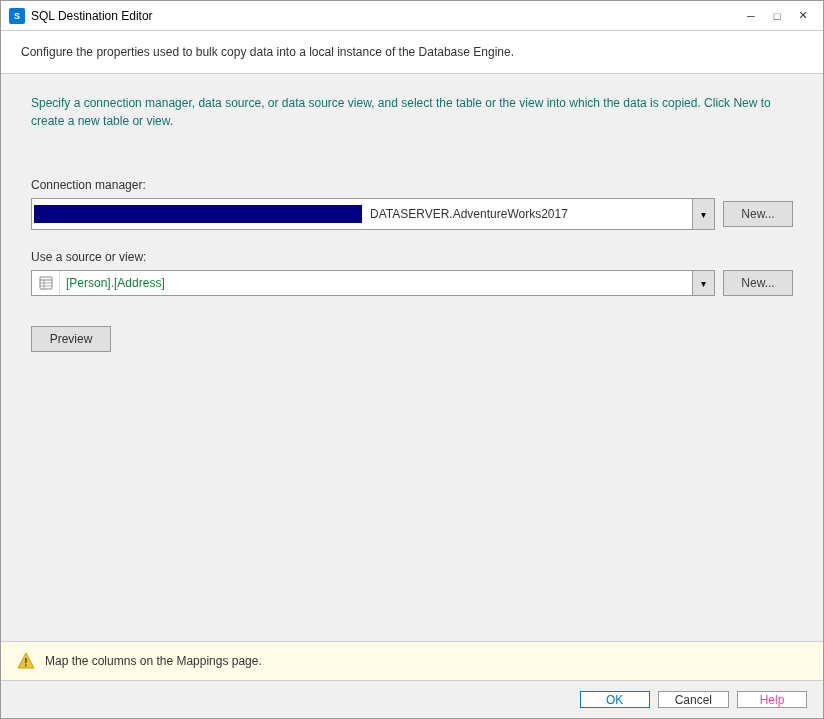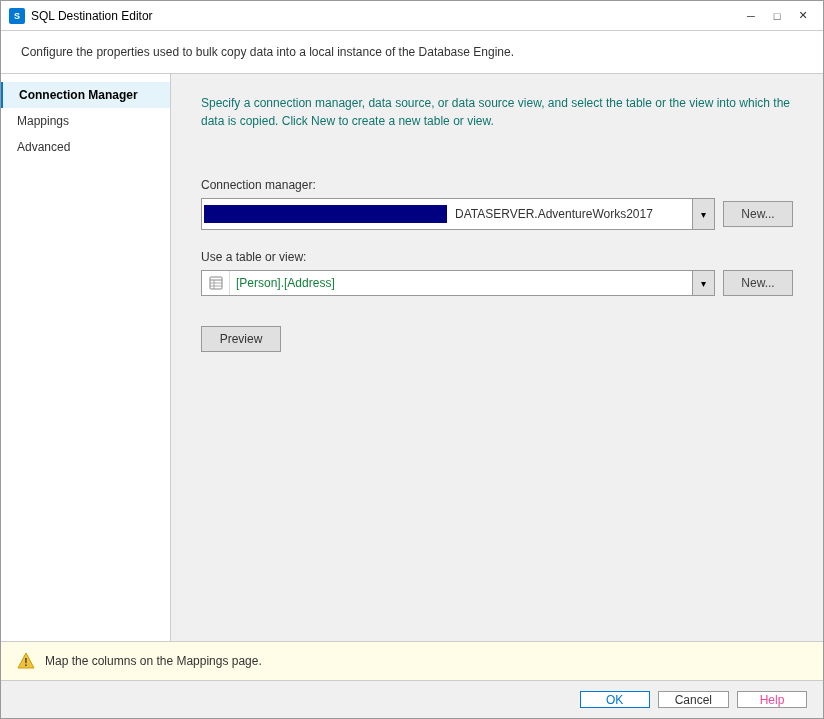--- a/index.html
+++ b/index.html
@@ -284,49 +284,38 @@
       <button class="title-btn close">✕</button>
     </div>
   </div>
 
   <div class="header-desc">
     <span>Configure the properties used to bulk copy data into a local instance of the Database Engine.</span>
   </div>
 
   <div class="main-content">
 
-    <div class="sidebar">
-      <div class="sidebar-item active">
-        <span>Connection Manager</span>
-      </div>
-      <div class="sidebar-item">
-        <span>Mappings</span>
-      </div>
-      <div class="sidebar-item">
-        <span>Advanced</span>
-      </div>
-    </div>
 
     <div class="content-area">
       <p class="content-description">Specify a connection manager, data source, or data source view, and select the table or the view into which the data is copied. Click New to create a new table or view.</p>
 
       <div class="form-section">
         <label class="form-label">Connection manager:</label>
         <div class="input-row">
           <div class="combo-box">
             <span class="combo-box-selected highlighted">&nbsp;&nbsp;&nbsp;&nbsp;&nbsp;</span>
             <span class="combo-box-selected">DATASERVER.AdventureWorks2017</span>
             <button class="combo-dropdown-btn">▾</button>
           </div>
           <button class="btn-new">New...</button>
         </div>
       </div>
 
       <div class="form-section">
-        <label class="form-label">Use a table or view:</label>
+        <label class="form-label">Use a source or view:</label>
         <div class="input-row">
           <div class="table-combo">
             <div class="table-icon">
               <svg viewBox="0 0 14 14" fill="none" xmlns="http://www.w3.org/2000/svg">
                 <rect x="1" y="1" width="12" height="12" rx="1" fill="none" stroke="#888" stroke-width="1"></rect>
                 <line x1="1" y1="4" x2="13" y2="4" stroke="#888" stroke-width="1"></line>
                 <line x1="1" y1="7" x2="13" y2="7" stroke="#888" stroke-width="0.7"></line>
                 <line x1="1" y1="10" x2="13" y2="10" stroke="#888" stroke-width="0.7"></line>
                 <line x1="5" y1="4" x2="5" y2="13" stroke="#888" stroke-width="0.7"></line>
               </svg>

